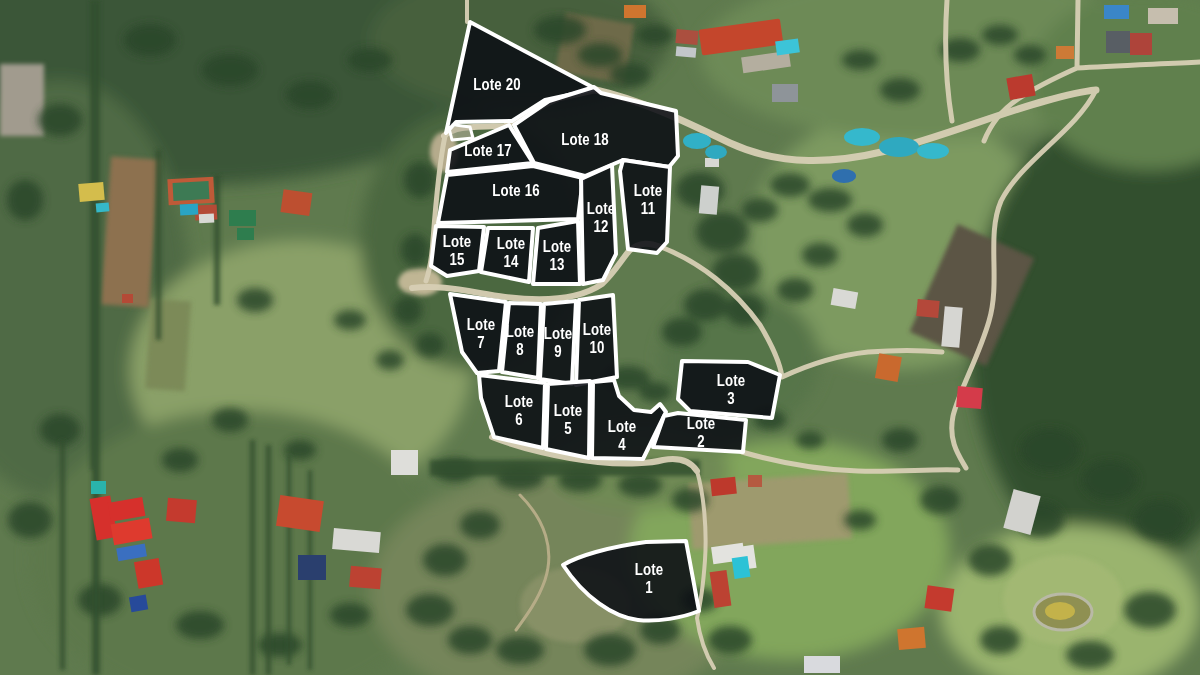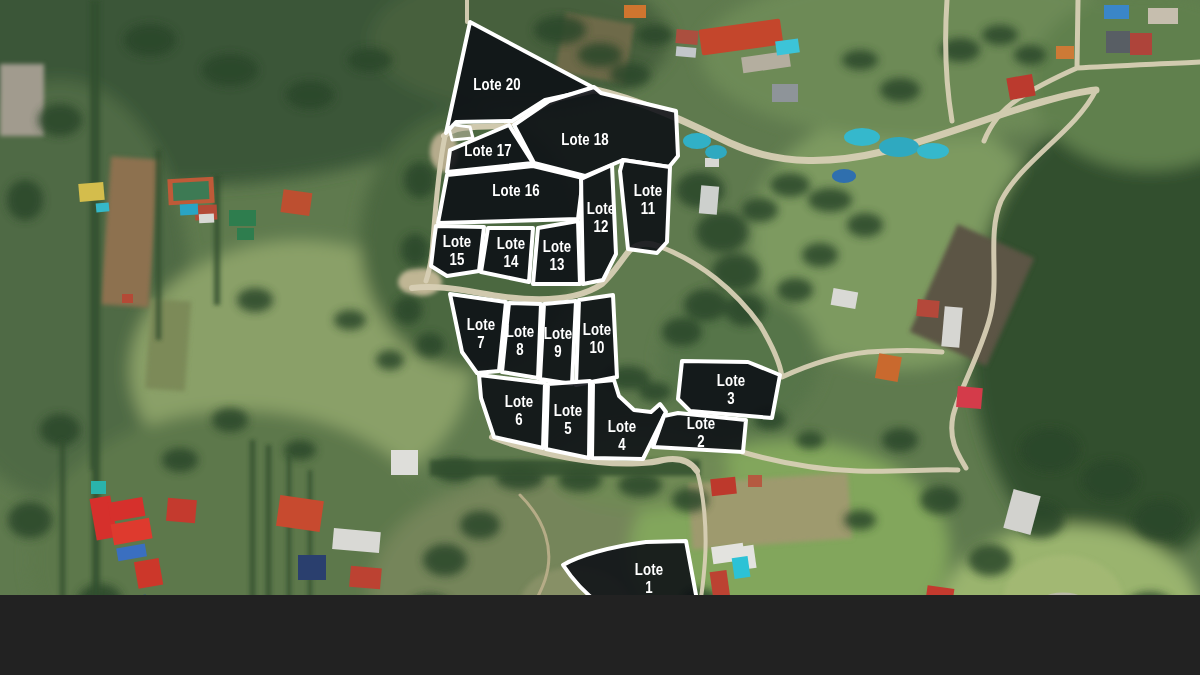--- a/index.html
+++ b/index.html
@@ -1,17 +1,17 @@
 <!DOCTYPE html>
 <html><head>
 <meta charset="utf-8">
 <title></title>
 <style>
   html,body{margin:0;padding:0;background:#222;}
-  .stage{position:relative;width:1200px;height:595px;overflow:hidden;font-family:"Liberation Sans",sans-serif;text-decoration:underline;}
+  .stage{position:relative;width:1200px;height:675px;overflow:hidden;font-family:"Liberation Sans",sans-serif;text-decoration:underline;}
   .stage svg{position:absolute;left:0;top:0;display:block;}
   .lot-label{font-family:"Liberation Sans",sans-serif;font-weight:700;font-size:17px;fill:#ffffff;letter-spacing:.2px;}
 </style>
 </head>
 <body>
 
 <div class="stage">
 <svg width="1200" height="675" viewBox="0 0 1200 675">
   <defs>
     <filter id="b8" x="-40%" y="-40%" width="180%" height="180%">

